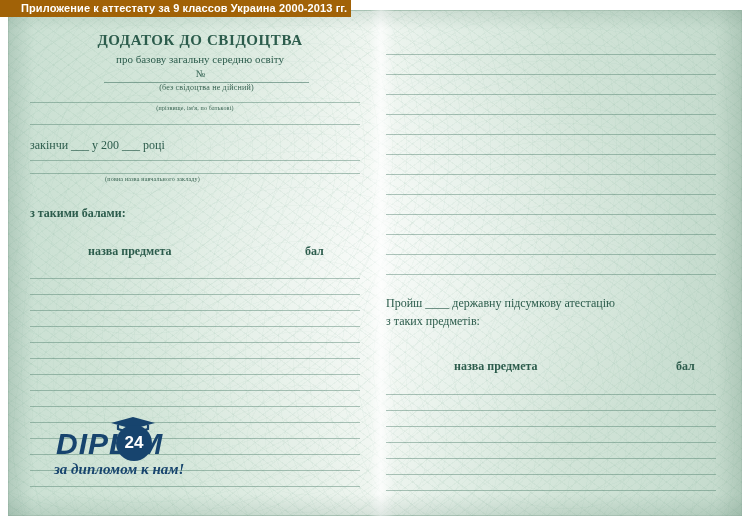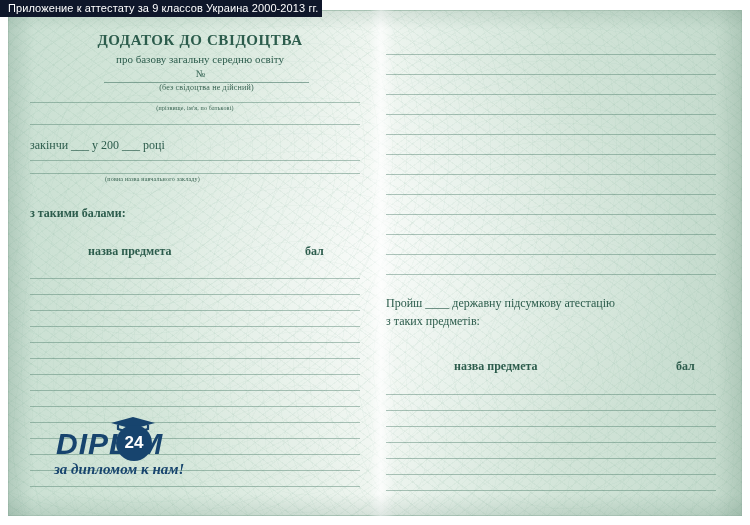--- a/index.html
+++ b/index.html
@@ -20,27 +20,27 @@
     height: 525px;
     background: #ffffff;
   }
 
   
   #caption {
     position: absolute;
     left: 0;
     top: 0;
     z-index: 40;
-    background: #0f172a;
+    background: #a16207;
     color: #ffffff;
     font-family: "Liberation Sans", sans-serif;
-    font-weight: normal;
+    font-weight: bold;
     font-size: 11px;
     line-height: 14px;
-    padding: 1px 4px 2px 8px;
+    padding: 1px 4px 2px 21px;
     white-space: nowrap;
     letter-spacing: 0.1px;
   }
 
   
   #sheet {
     position: absolute;
     left: 8px;
     top: 10px;
     width: 734px;

